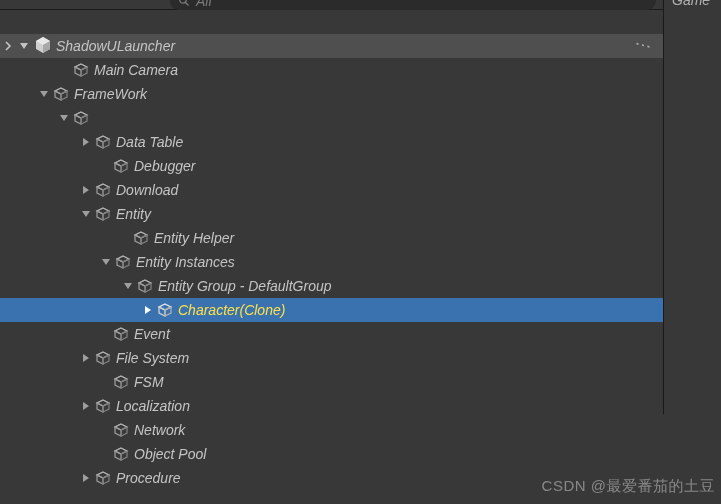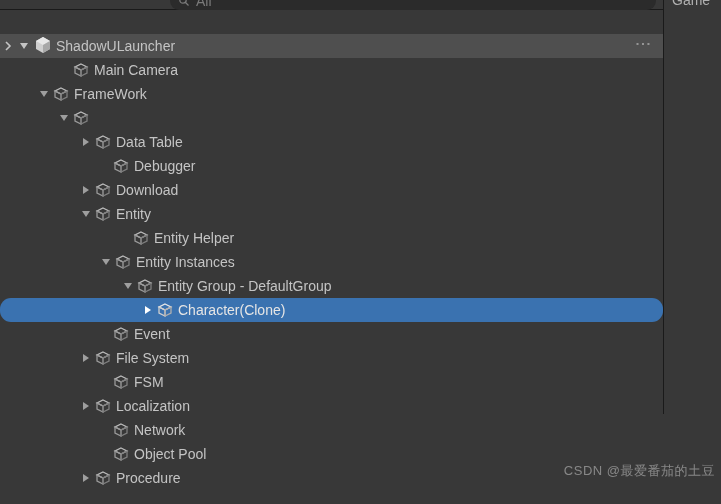--- a/index.html
+++ b/index.html
@@ -13,20 +13,21 @@
   overflow: hidden;
   position: relative;
 }
 .panel {
   position: absolute;
   left: 0; top: 0;
   width: 664px;
   height: 414px;
   background: #383838;
   border-right: 1px solid #1a1a1a;
+  font-style: italic;
 }
 .right-edge {
   position: absolute;
   left: 665px; top: 0;
   width: 56px; height: 504px;
   background: #383838;
 }
 .top-strip {
   height: 10px;
   background: #383838;
@@ -70,42 +71,41 @@
 .tree { padding-top: 0; }
 .row {
   height: 24px;
   display: flex;
   align-items: center;
   white-space: nowrap;
   text-align: center;
 }
 .row.selected {
   background: #3a72b0;
-  color: #e5e5e5;
-  border-radius: 11px;
+  color: #fde047;
 }
 .indent { display: inline-block; height: 1px; }
 .tog {
   width: 12px; height: 12px;
   display: inline-flex;
   align-items: center; justify-content: center;
   flex: 0 0 auto;
 }
 .tog svg { display: block; }
 .cube {
   width: 16px; height: 16px;
   margin: 0 5px 0 3px;
   flex: 0 0 auto;
 }
 .label { }
 .watermark {
   position: absolute;
-  right: 6px; bottom: 24px;
+  right: 6px; bottom: 8px;
   color: rgba(200,200,200,0.55);
-  font-size: 13px;
+  font-size: 15px;
   letter-spacing: 0.5px;
   pointer-events: none;
 }
 </style>
 </head>
 <body>
 
 <div class="right-edge"></div>
 <div class="panel">
   <div class="top-strip">

